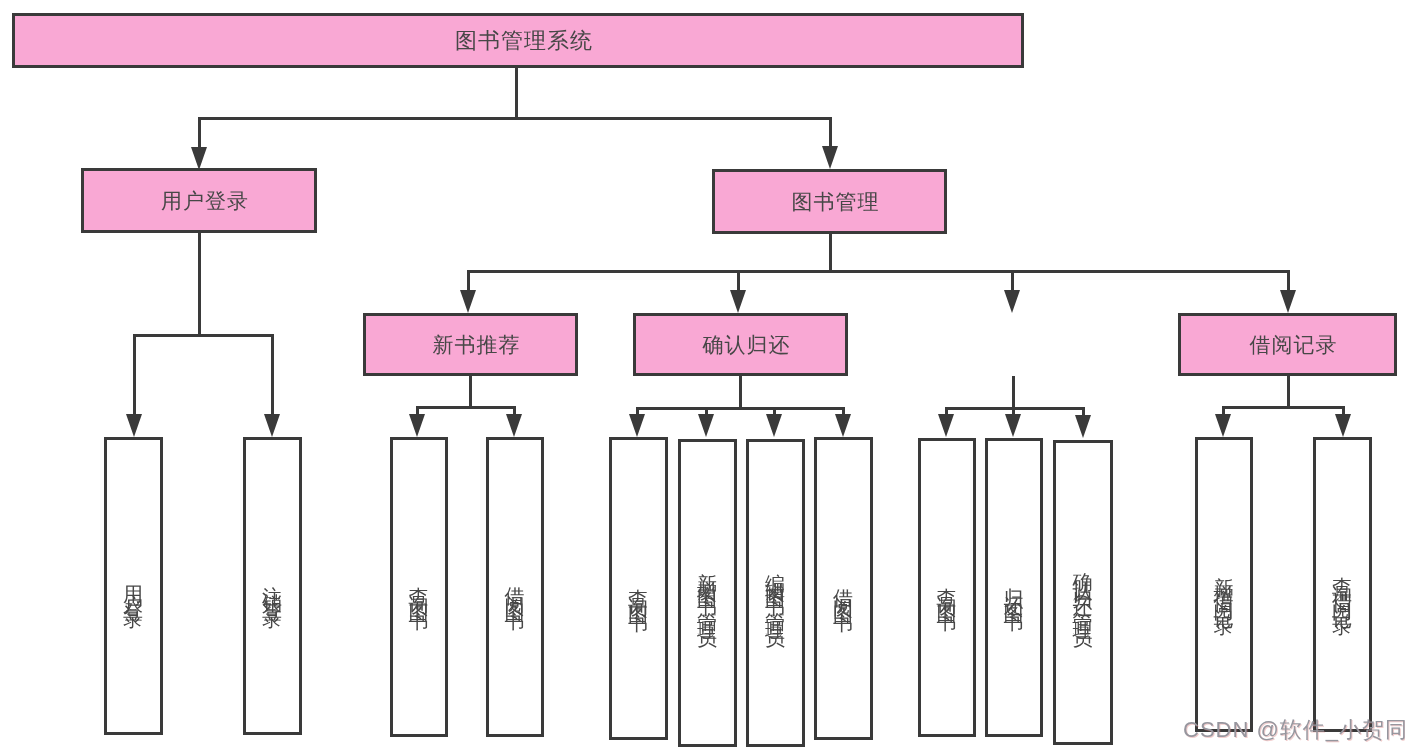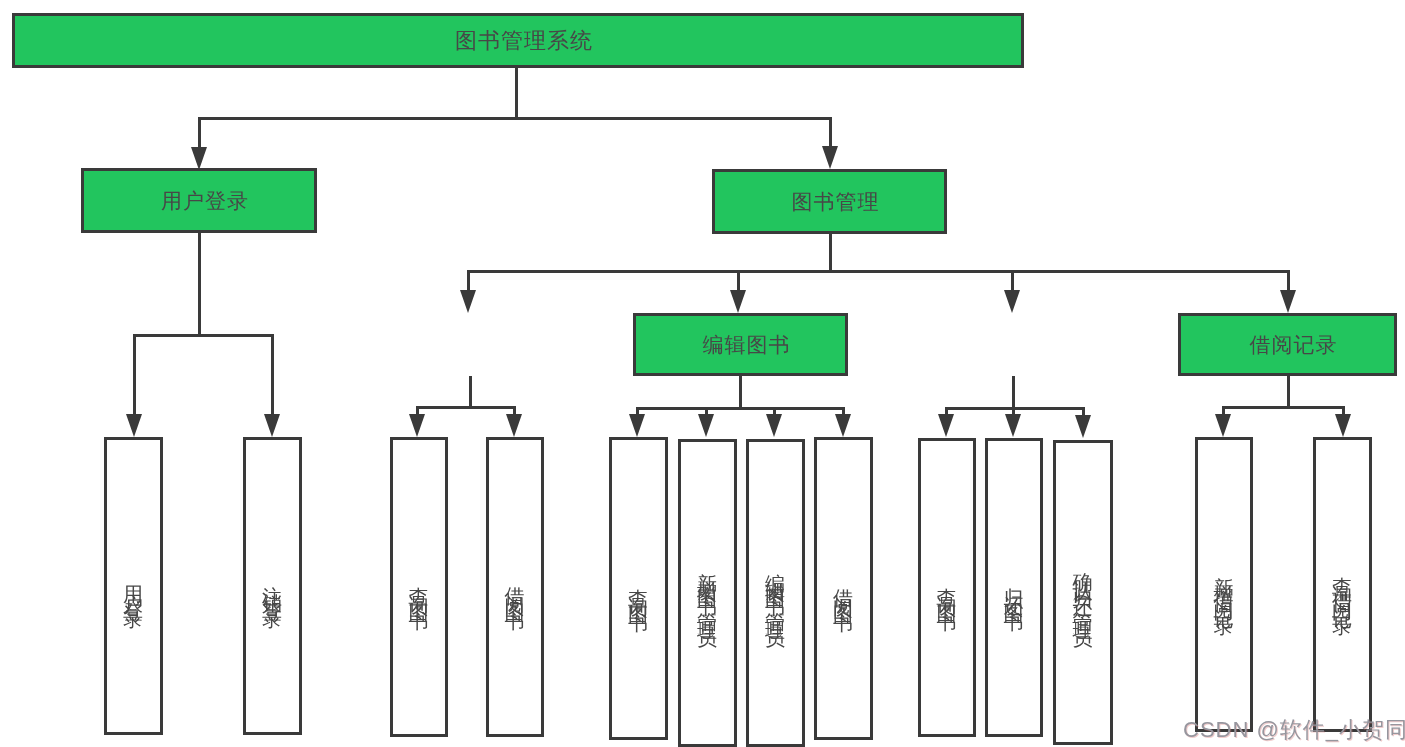--- a/index.html
+++ b/index.html
@@ -7,21 +7,21 @@
     position:relative;
     width:1405px;height:747px;
     background:#ffffff;
     font-family:"Liberation Sans", sans-serif;
     overflow:hidden;
   }
   .node{
     position:absolute;
     box-sizing:border-box;
     border:3px solid #3a3a3a;
-    background:#22c55e;
+    background:#f9a8d4;
     display:flex;
     align-items:center;
     justify-content:center;
     color:#474747;
     font-size:21px;
     letter-spacing:1px;
     text-align:center;
     padding-left:12px;
   }
   .vnode{
@@ -93,22 +93,25 @@
   <div class="hl" style="left:467px;top:270px;width:823px;"></div>
   <div class="vl" style="left:467px;top:270px;height:21px;"></div>
   <div class="arr" style="left:460px;top:290px;"></div>
   <div class="vl" style="left:737px;top:270px;height:21px;"></div>
   <div class="arr" style="left:730px;top:290px;"></div>
   <div class="vl" style="left:1011px;top:270px;height:21px;"></div>
   <div class="arr" style="left:1004px;top:290px;"></div>
   <div class="vl" style="left:1287px;top:270px;height:21px;"></div>
   <div class="arr" style="left:1280px;top:290px;"></div>
 
+  <div class="node" style="left:363px;top:313px;width:215px;height:63px;">
+    <span>新书推荐</span>
+  </div>
   <div class="node" style="left:633px;top:313px;width:215px;height:63px;">
-    <span>编辑图书</span>
+    <span>确认归还</span>
   </div>
   <div class="node" style="left:1178px;top:313px;width:219px;height:63px;">
     <span>借阅记录</span>
   </div>
 
   <div class="vl" style="left:469px;top:376px;height:33px;"></div>
   <div class="hl" style="left:416px;top:406px;width:100px;"></div>
   <div class="vl" style="left:416px;top:406px;height:11px;"></div>
   <div class="arr" style="left:409px;top:414px;"></div>
   <div class="vl" style="left:513px;top:406px;height:11px;"></div>

